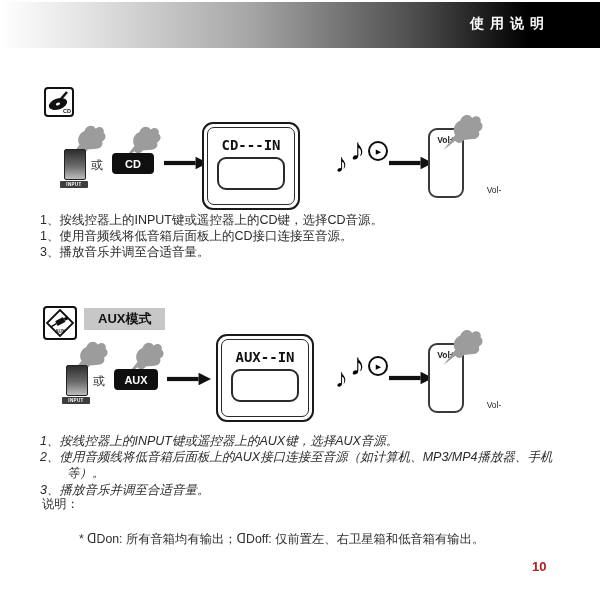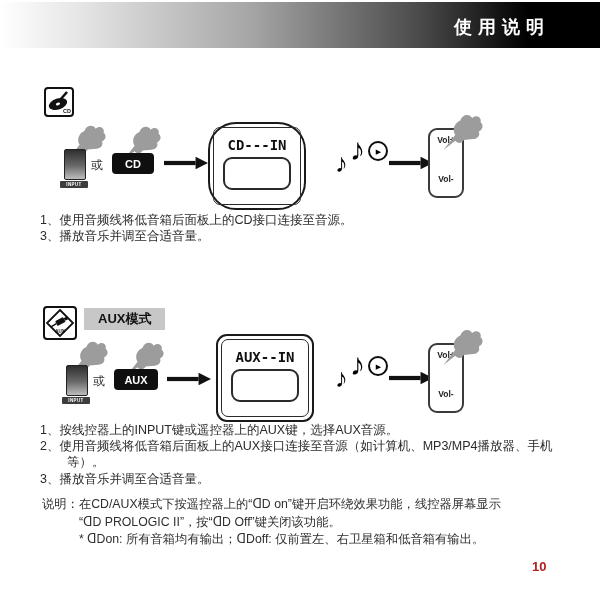--- a/index.html
+++ b/index.html
@@ -2,21 +2,21 @@
 <html><head>
 <meta charset="utf-8">
 <style>
   html,body{margin:0;padding:0;background:#fff;}
   .page{position:relative;width:600px;height:600px;background:#fff;overflow:hidden;
         font-family:"Liberation Sans","DejaVu Sans",sans-serif;color:#1c1c1c;}
 
   
   .header{position:absolute;top:2px;left:0;width:600px;height:46px;
           background:linear-gradient(to right,#ffffff 0%,#e2e2e2 15%,#a5a5a5 42%,#4a4a4a 70%,#000 88%,#000 100%);}
-  .header-title{position:absolute;right:50px;top:13px;color:#fff;font-size:18px;letter-spacing:6px;font-weight:bold;text-align:right;}
+  .header-title{position:absolute;right:50px;top:13px;color:#fff;font-size:14px;letter-spacing:6px;font-weight:bold;text-align:right;}
 
   
   .mode-icon{position:absolute;width:26px;height:26px;border:2px solid #111;border-radius:4px;background:#fff;}
   .mode-icon svg{position:absolute;inset:0;width:100%;height:100%;}
   .mode-label{position:absolute;background:#c7c7c7;color:#111;font-size:13px;font-weight:bold;
               padding:3px 14px;line-height:16px;}
 
   
   .hand{position:absolute;}
   .input-btn{position:absolute;width:20px;height:29px;border:1px solid #222;border-radius:2px;
@@ -34,21 +34,21 @@
   .lcd-box{width:64px;height:29px;border:2px solid #2a2a2a;border-radius:9px;margin:4px auto 0;}
   .notes{position:absolute;width:60px;height:58px;}
   .note-glyph{position:absolute;color:#000;font-weight:bold;}
   .n1{left:0;top:14px;font-size:26px;}
   .n2{left:15px;top:-2px;font-size:31px;}
   .play{position:absolute;left:33px;top:7px;width:16px;height:16px;border:2px solid #0d0d0d;border-radius:50%;
         background:#fff;display:flex;align-items:center;justify-content:center;}
   .play-tri{font-size:7px;color:#000;line-height:1;margin-left:1px;}
   .remote{position:absolute;width:32px;height:66px;border:2px solid #3a3a3a;border-radius:9px;background:#fff;}
   .vol-up{position:absolute;top:5px;width:100%;text-align:center;font-size:8.5px;font-weight:bold;color:#222;}
-  .vol-down{position:absolute;bottom:12px;width:100%;text-align:center;font-size:8.5px;font-weight:bold;color:#222;}
+  .vol-down{position:absolute;bottom:1px;width:100%;text-align:center;font-size:8.5px;font-weight:normal;color:#222;margin-left:48px;}
 
   
   .steps{position:absolute;left:40px;width:530px;font-size:12.5px;line-height:16.2px;color:#2a2a2a;}
   .step{padding-left:27px;text-indent:-27px;margin:0;}
 
   
   .note-block{position:absolute;left:42px;top:496px;width:520px;font-size:12.3px;line-height:17.5px;color:#2f2f2f;display:flex;}
   .note-label{flex:0 0 36px;white-space:nowrap;}
   .note-body{flex:1;}
 
@@ -85,21 +85,21 @@
   <svg class="hand" style="left:121px;top:124px;width:40px;height:37px;" viewBox="0 0 50 46">
     <path d="M3 45 L17 27 C13 21 16 13 23 10 C25 3 34 1 37 7 C42 2 49 6 47 12 C51 15 50 21 45 23 C47 28 43 32 38 32 L27 33 C25 37 20 38 17 34 Z" fill="#9c9c9c"></path>
   </svg>
   <div class="src-btn" style="left:112px;top:153px;width:42px;">CD</div>
 
   <svg class="arrow" style="left:164px;top:156px;width:44px;height:14px;" viewBox="0 0 46 14">
     <rect x="0" y="4.8" width="33" height="4.4" fill="#111"></rect>
     <polygon points="33,0.5 46,7 33,13.5" fill="#111"></polygon>
   </svg>
 
-  <div class="display" style="left:208px;top:122px;border-radius:28px;">
+  <div class="display" style="left:202px;top:122px;">
     <div class="display-inner">
       <div class="lcd">CD---IN</div>
       <div class="lcd-box"></div>
     </div>
   </div>
 
   <div class="notes" style="left:335px;top:134px;">
     <span class="note-glyph n1">♪</span>
     <span class="note-glyph n2">♪</span>
     <span class="play">
@@ -114,20 +114,21 @@
 
   <div class="remote" style="left:428px;top:128px;">
     <div class="vol-up">Vol+</div>
     <div class="vol-down">Vol-</div>
   </div>
   <svg class="hand" style="left:441px;top:112px;width:42px;height:39px;" viewBox="0 0 50 46">
     <path d="M3 45 L17 27 C13 21 16 13 23 10 C25 3 34 1 37 7 C42 2 49 6 47 12 C51 15 50 21 45 23 C47 28 43 32 38 32 L27 33 C25 37 20 38 17 34 Z" fill="#9c9c9c"></path>
   </svg>
 
   <div class="steps" style="top:212px;">
+    <p class="step">1、按线控器上的INPUT键或遥控器上的CD键，选择CD音源。</p>
     <p class="step">1、使用音频线将低音箱后面板上的CD接口连接至音源。</p>
     <p class="step">3、播放音乐并调至合适音量。</p>
   </div>
 
   <div class="mode-icon" style="left:43px;top:306px;width:30px;height:30px;">
     <svg viewBox="0 0 30 30">
       <polygon points="15,2 28,15 15,28 2,15" fill="none" stroke="#111" stroke-width="1.8"></polygon>
       <g transform="rotate(-28 15 14)">
         <rect x="11" y="11" width="9" height="5.5" rx="1" fill="#111"></rect>
         <rect x="20" y="12.3" width="3.5" height="3" fill="#111"></rect>
@@ -177,30 +178,30 @@
   </svg>
 
   <div class="remote" style="left:428px;top:343px;">
     <div class="vol-up">Vol+</div>
     <div class="vol-down">Vol-</div>
   </div>
   <svg class="hand" style="left:441px;top:327px;width:42px;height:39px;" viewBox="0 0 50 46">
     <path d="M3 45 L17 27 C13 21 16 13 23 10 C25 3 34 1 37 7 C42 2 49 6 47 12 C51 15 50 21 45 23 C47 28 43 32 38 32 L27 33 C25 37 20 38 17 34 Z" fill="#9c9c9c"></path>
   </svg>
 
-  <div class="steps" style="top:422px;">
+  <div class="steps" style="top:433px;font-style:italic;">
     <p class="step">1、按线控器上的INPUT键或遥控器上的AUX键，选择AUX音源。</p>
     <p class="step">2、使用音频线将低音箱后面板上的AUX接口连接至音源（如计算机、MP3/MP4播放器、手机等）。</p>
     <p class="step">3、播放音乐并调至合适音量。</p>
   </div>
 
   <div class="note-block">
     <span class="note-label">说明：</span>
     <span class="note-body">
-      <span>在CD/AUX模式下按遥控器上的“ᗡD on”键开启环绕效果功能，线控器屏幕显示</span><br>
-      <span>“ᗡD PROLOGIC II”，按“ᗡD Off”键关闭该功能。</span><br>
+      <br>
+      <br>
       <span>* ᗡDon: 所有音箱均有输出；ᗡDoff: 仅前置左、右卫星箱和低音箱有输出。</span>
     </span>
   </div>
 
   <div class="page-num">10</div>
 
 </div>
 
 </body></html>

